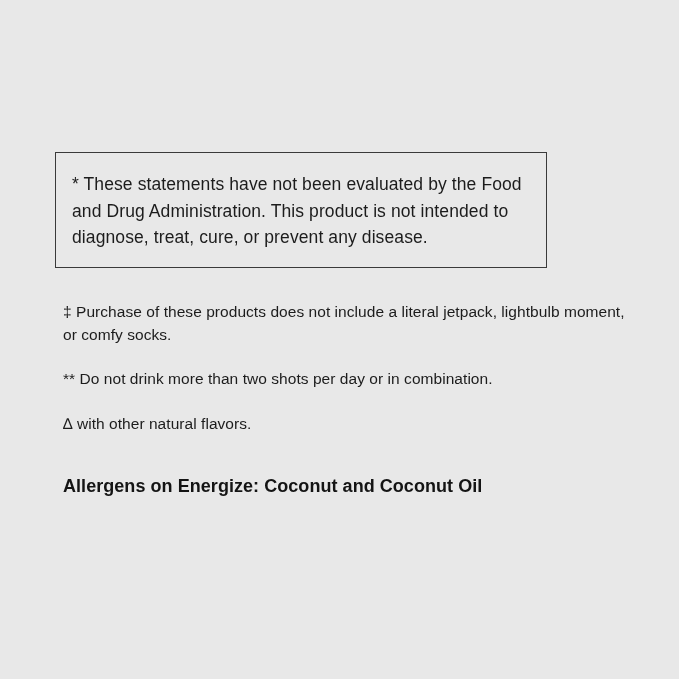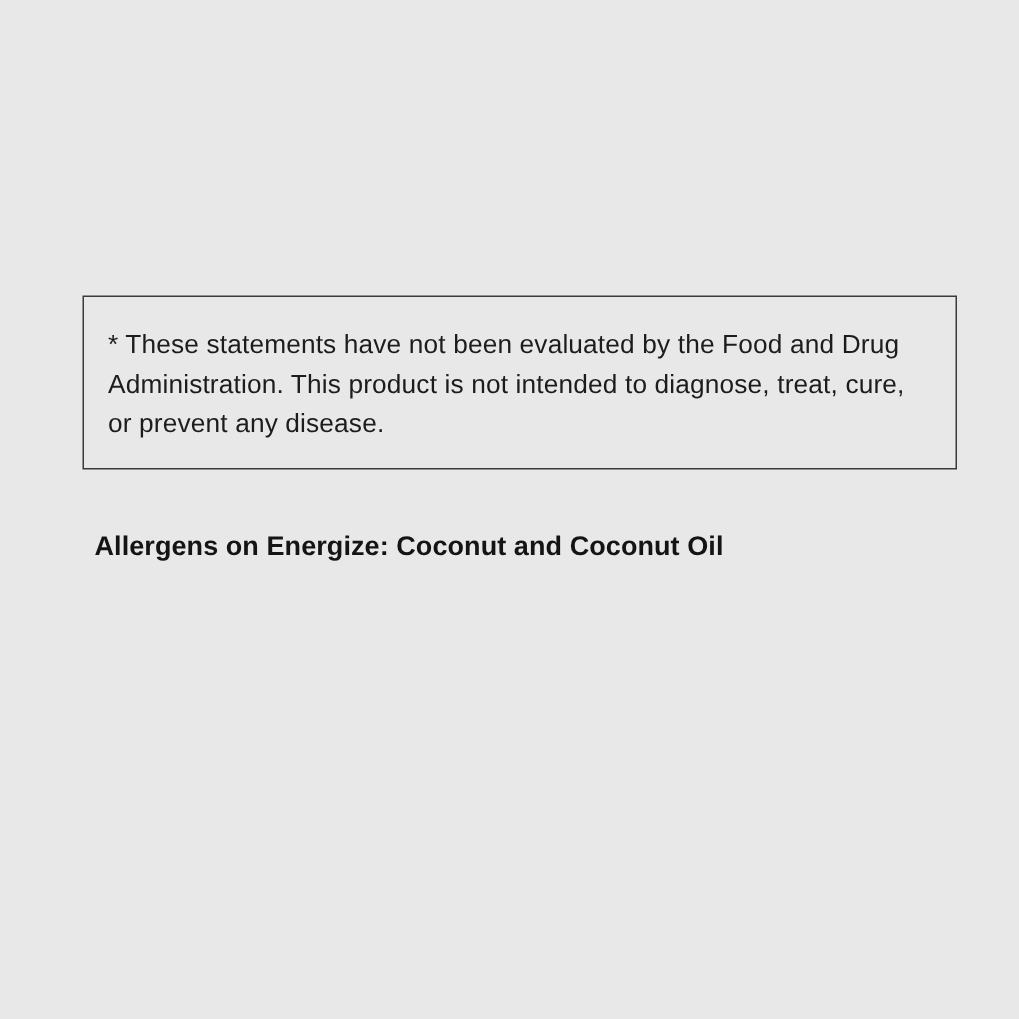--- a/index.html
+++ b/index.html
@@ -24,22 +24,21 @@
   .content {
     position: absolute;
     left: 55px;
     top: 152px;
     width: 572px;
   }
   .disclaimer-box {
     border: 1px solid #3a3a3a;
     box-sizing: border-box;
     padding: 18px 16px 16px 16px;
-    width: 583px;
-    margin-top: 45px;
+    width: 492px;
   }
   .disclaimer-box p {
     margin: 0;
     font-size: 17.5px;
     line-height: 1.52;
     letter-spacing: 0.1px;
     color: #1c1c1c;
   }
   .notes {
     margin-top: 32px;
@@ -67,17 +66,22 @@
 </head>
 <body>
 
 <div class="page">
   <div class="content">
 
     <div class="disclaimer-box">
       <p>* These statements have not been evaluated by the Food and Drug Administration. This product is not intended to diagnose, treat, cure, or prevent any disease.</p>
     </div>
 
+    <div class="notes">
+      <p class="note">‡ Purchase of these products does not include a literal jetpack, lightbulb moment, or comfy socks.</p>
+      <p class="note">** Do not drink more than two shots per day or in combination.</p>
+      <p class="note">∆  with other natural flavors.</p>
+    </div>
 
     <p class="allergens">Allergens on Energize: Coconut and Coconut Oil</p>
 
   </div>
 </div>
 
 </body></html>

